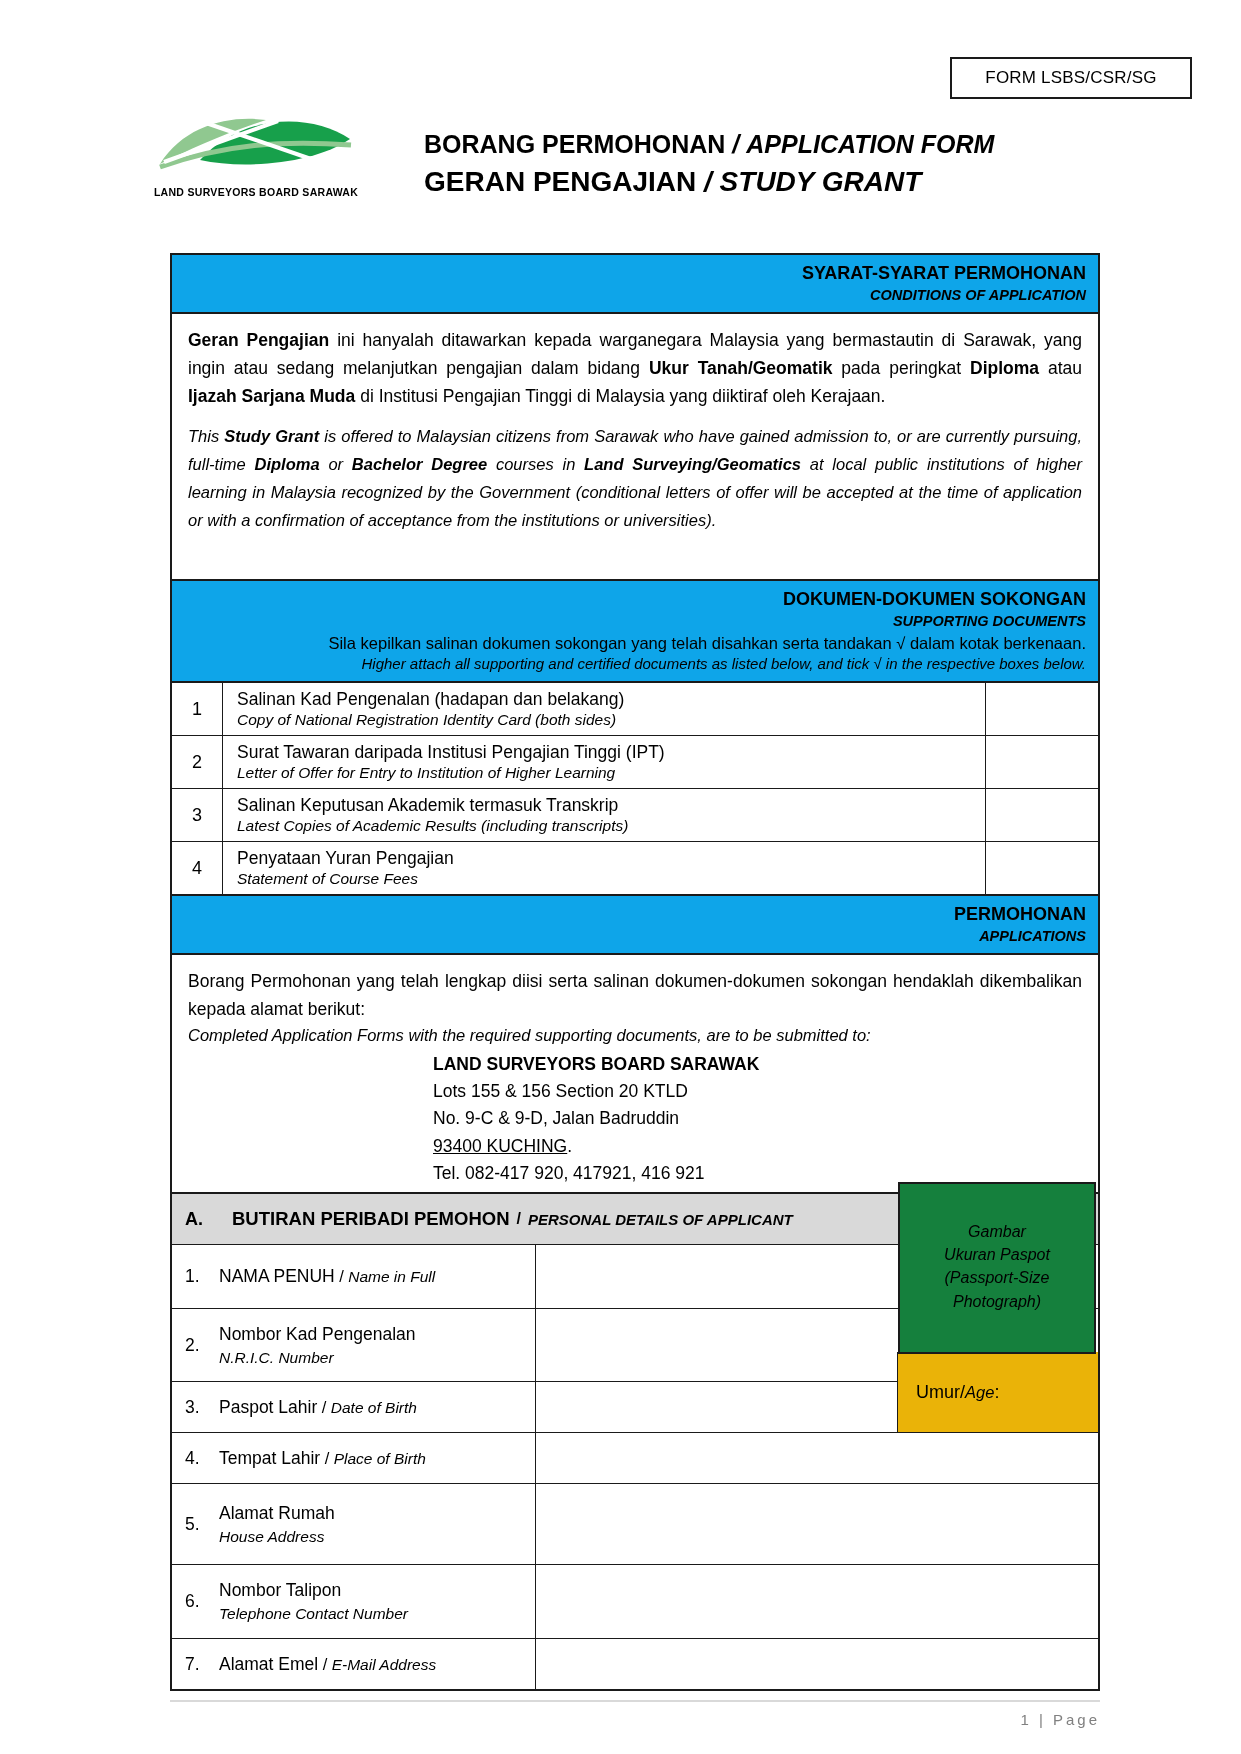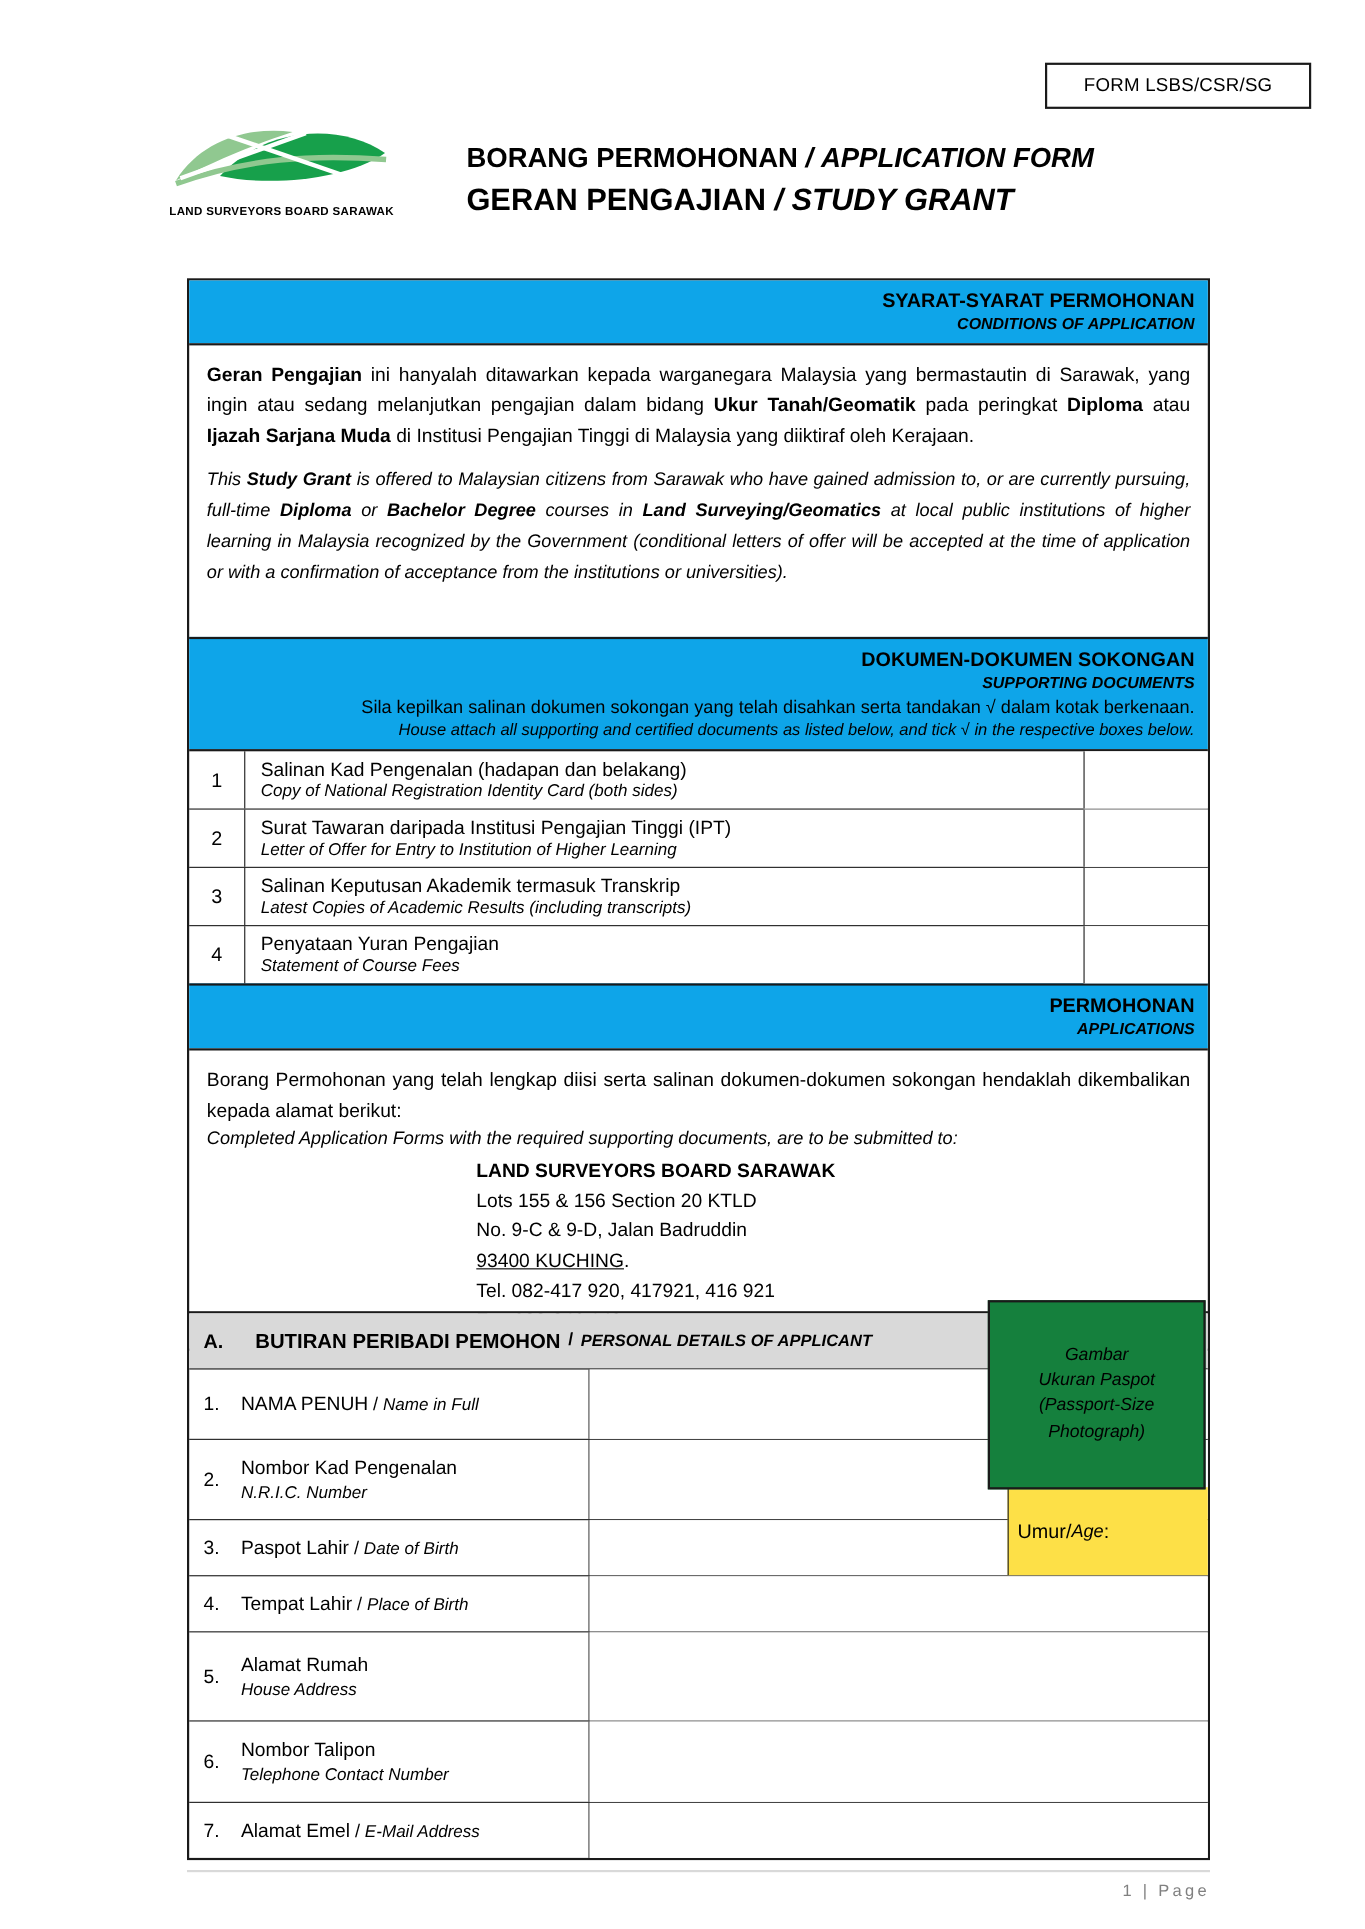--- a/index.html
+++ b/index.html
@@ -67,23 +67,23 @@
   .lbl-sep{font-size:16.5px;}
   .lbl-en{font-size:15.5px;font-style:italic;}
   .stacked .lbl-my,.stacked .lbl-en{display:block;}
   .stacked .lbl-en{margin-top:4px;}
   .sa-input{flex:1;background:#fff;}
   .h63{height:63px;} .h72{height:72px;} .h50{height:50px;} .h80{height:80px;} .h73{height:73px;}
   .sa-photo{position:absolute;top:-12px;right:2px;width:194px;height:168px;background:#15803d;
     border:2px solid #1a1a1a;z-index:3;box-sizing:content-box;text-align:center;
     font-style:italic;font-size:16px;line-height:1.45;padding-top:0;}
   .sa-photo .inner{margin-top:36px;}
-  .sa-age{position:absolute;top:158px;right:0;width:182px;height:80px;background:#fde047;
+  .sa-age{position:absolute;top:158px;right:0;width:201px;height:80px;background:#eab308;
     border-left:1px solid #1a1a1a;z-index:2;box-sizing:border-box;
-    display:flex;align-items:center;padding-left:8px;font-size:18px;white-space:pre;}
+    display:flex;align-items:center;padding-left:18px;font-size:18px;white-space:pre;}
   .sa-age .it{font-style:italic;font-size:16.5px;}
 
   
   .footer{position:absolute;left:170px;top:1700px;width:930px;}
   .footer-rule{height:2px;background:#D9D9D9;}
   .page-num{text-align:right;color:#808080;font-size:15px;letter-spacing:3px;margin-top:9px;}
 </style>
 </head>
 <body>
 
@@ -126,21 +126,21 @@
 
     <div class="cond-body">
       <p class="para-my"><b>Geran Pengajian</b><span> ini hanyalah ditawarkan kepada warganegara Malaysia yang bermastautin di Sarawak, yang ingin atau sedang melanjutkan pengajian dalam bidang </span><b>Ukur Tanah/Geomatik</b><span> pada peringkat </span><b>Diploma</b><span> atau </span><b>Ijazah Sarjana Muda</b><span> di Institusi Pengajian Tinggi di Malaysia yang diiktiraf oleh Kerajaan.</span></p>
       <p class="para-en"><span>This </span><b>Study Grant</b><span> is offered to Malaysian citizens from Sarawak who have gained admission to, or are currently pursuing, full-time </span><b>Diploma</b><span> or </span><b>Bachelor Degree</b><span> courses in </span><b>Land Surveying/Geomatics</b><span> at local public institutions of higher learning in Malaysia recognized by the Government (conditional letters of offer will be accepted at the time of application or with a confirmation of acceptance from the institutions or universities).</span></p>
     </div>
 
     <div class="band band-docs">
       <div class="band-my">DOKUMEN-DOKUMEN SOKONGAN</div>
       <div class="band-en">SUPPORTING DOCUMENTS</div>
       <div class="band-note-my">Sila kepilkan salinan dokumen sokongan yang telah disahkan serta tandakan √ dalam kotak berkenaan.</div>
-      <div class="band-note-en">House attach all supporting and certified documents as listed below, and tick √ in the respective boxes below.</div>
+      <div class="band-note-en">Higher attach all supporting and certified documents as listed below, and tick √ in the respective boxes below.</div>
     </div>
 
     <div class="doc-row first">
       <div class="doc-num">1</div>
       <div class="doc-text">
         <div class="doc-my">Salinan Kad Pengenalan (hadapan dan belakang)</div>
         <div class="doc-en">Copy of National Registration Identity Card (both sides)</div>
       </div>
       <div class="doc-tick"></div>
     </div>

